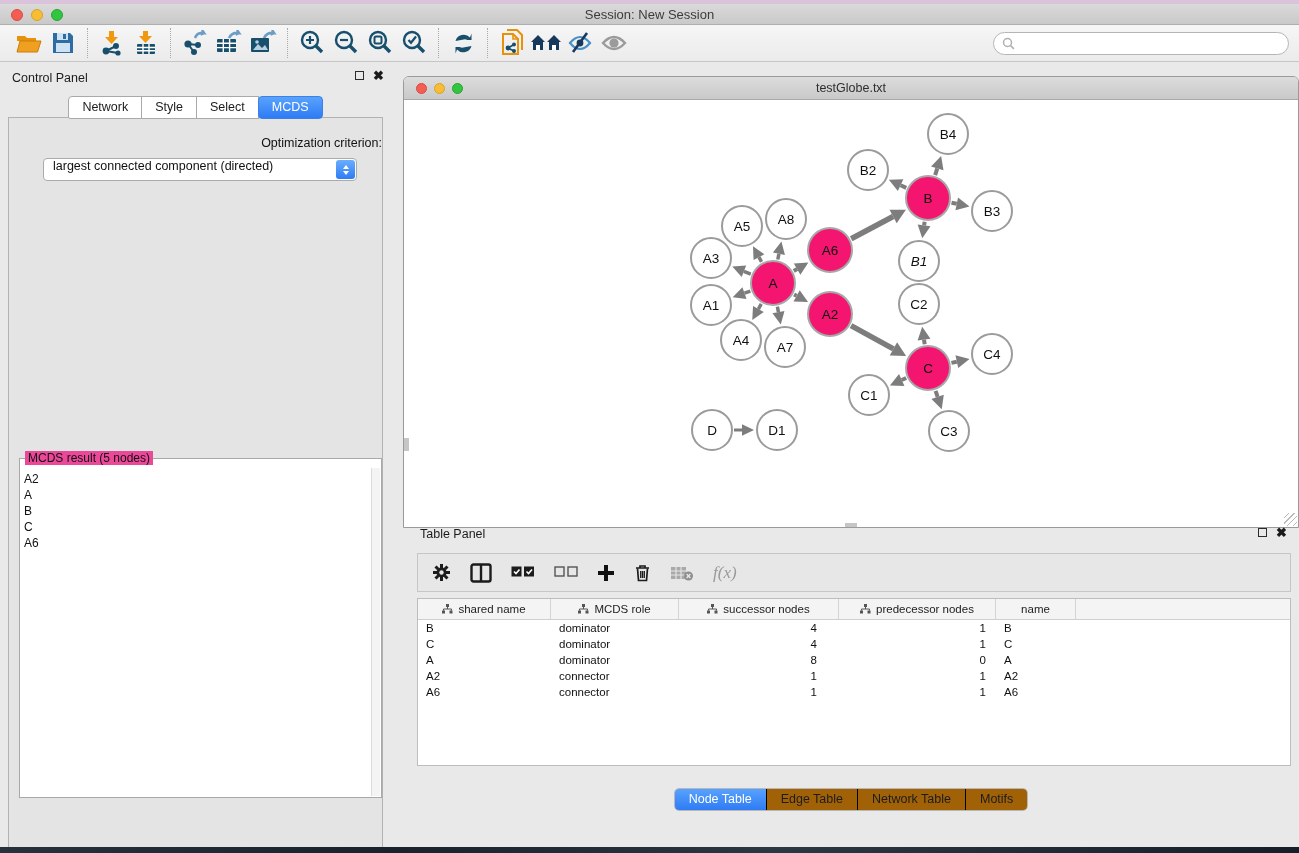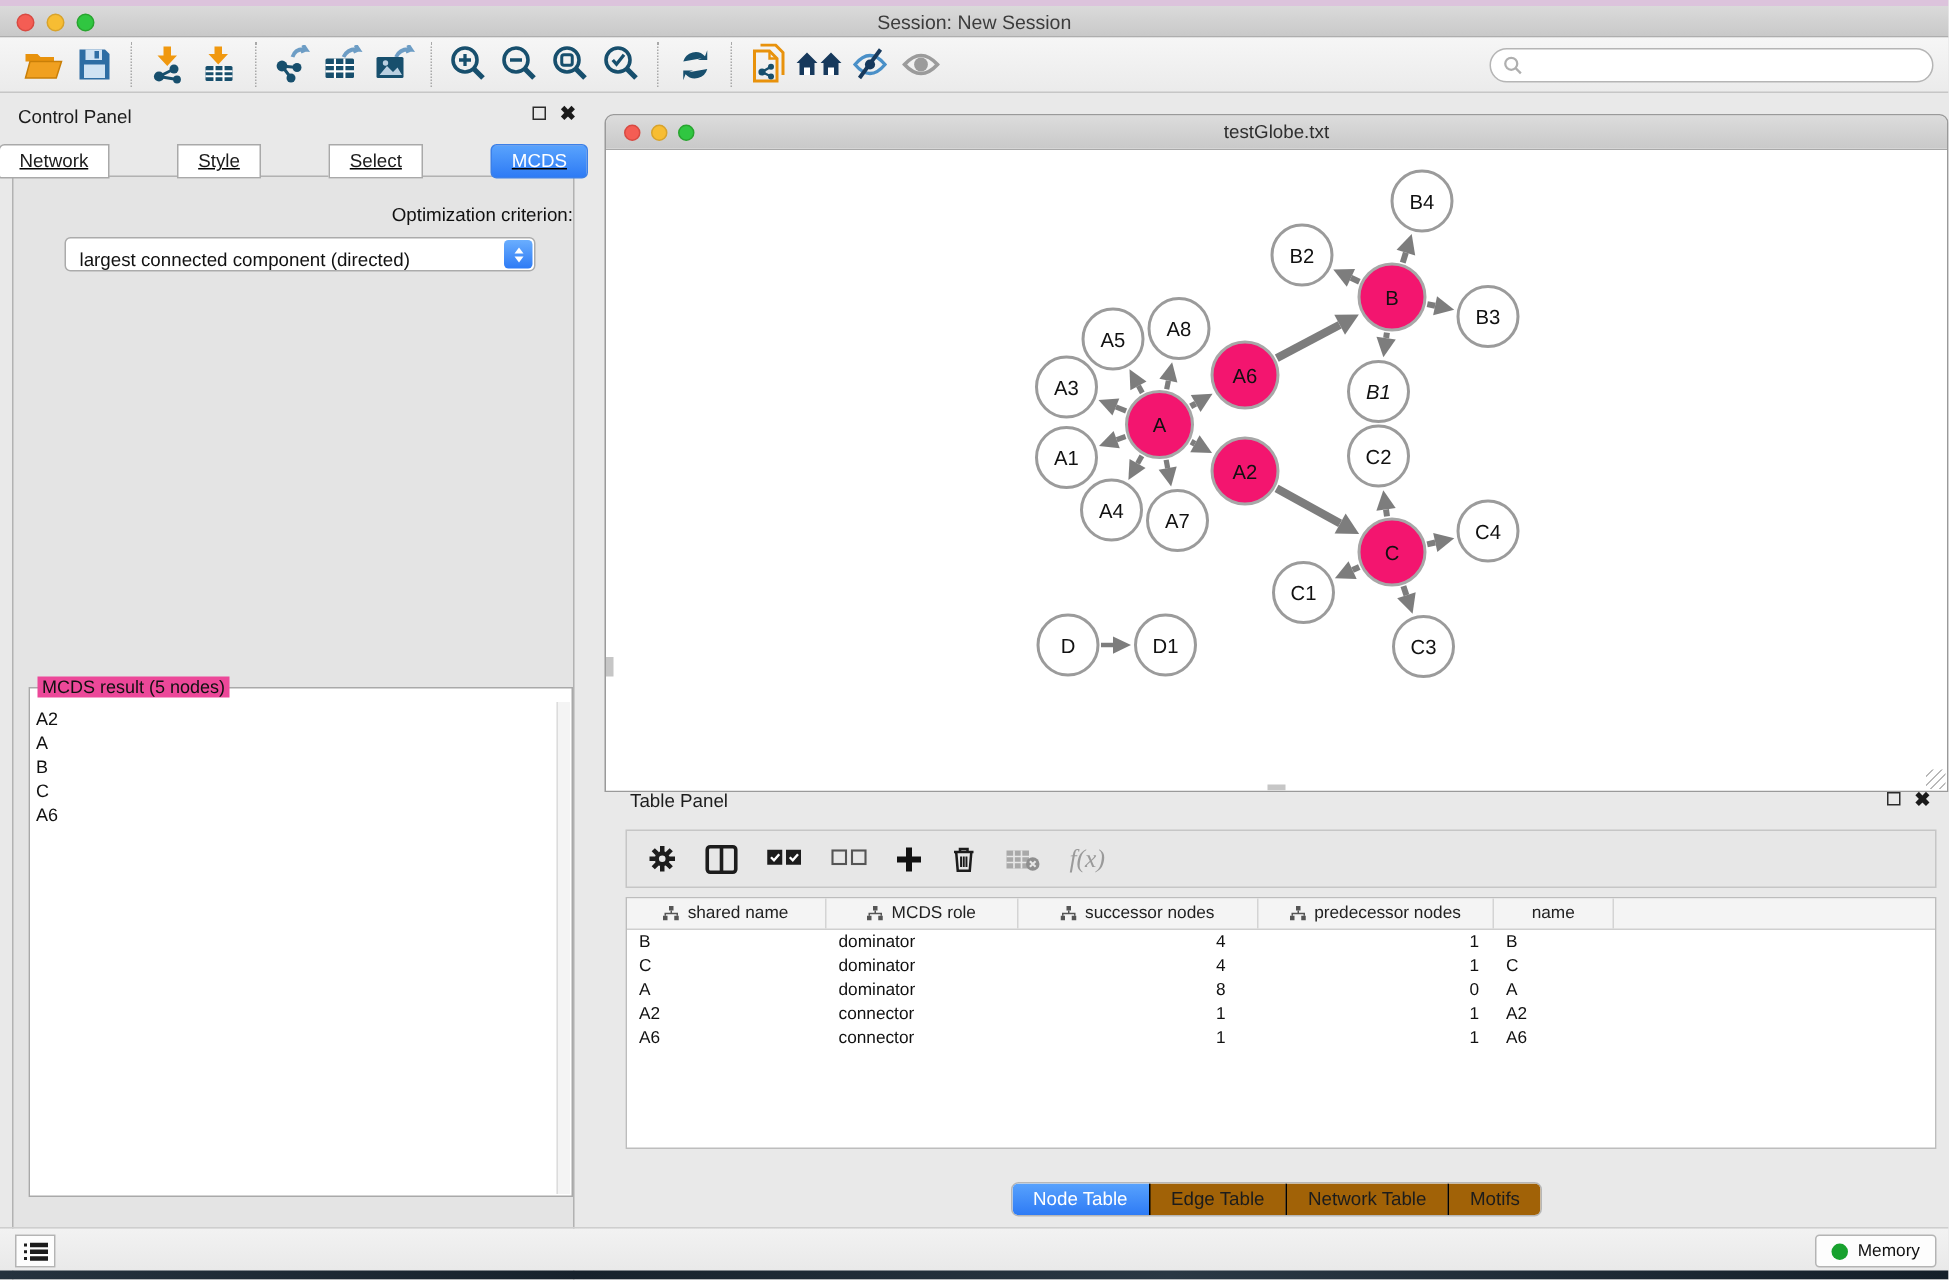--- a/index.html
+++ b/index.html
@@ -29,33 +29,33 @@
   .searchbox input { border:none; outline:none; flex:1; font-size:12px; background:transparent; padding-left:4px; }
 
   
   .control-panel { position:absolute; left:0; top:62px; width:392px; height:756px; }
   .panel-head { position:absolute; left:0; top:6px; width:100%; height:22px; }
   .panel-head .ptitle { position:absolute; left:12px; top:3px; font-size:12.5px; color:#1c1c1c; }
   .winbtns { position:absolute; right:8px; top:3px; display:flex; gap:9px; align-items:center; }
   .float-ico { width:9px; height:9px; border:1.6px solid #2c2c2c; display:inline-block; }
   .close-ico { font-size:13px; font-weight:bold; color:#1a1a1a; line-height:9px; }
 
-  .cp-tabs { position:absolute; left:0; top:34px; width:100%; display:flex; justify-content:space-between; z-index:2;text-decoration:underline; }
+  .cp-tabs { position:absolute; left:0; top:34px; width:100%; display:flex; justify-content:center; z-index:2; }
   .cp-tab { font-size:12.5px; color:#1c1c1c; background:#fff; border:1px solid #a9a9a9; padding:3px 13px 4px;
     margin-left:-1px; }
   .cp-tab:first-child { border-top-left-radius:4px; border-bottom-left-radius:2px; }
   .cp-tab:last-child { border-top-right-radius:4px; border-bottom-right-radius:2px; }
   .cp-tab.active { background:linear-gradient(#59a3fd,#2e7bf5); border-color:#3c80e8; color:#fff; border-radius:4px; }
 
   .cp-body { position:absolute; left:8px; top:55px; width:375px; height:751px; max-height:751px;
     border:1px solid #b2b2b2; background:#e4e4e4; height:750px; }
   .opt-label { position:absolute; left:0; right:0; top:18px; text-align:right; font-size:12.5px; color:#111; }
   .combo { position:absolute; left:34px; top:40px; width:314px; height:23px; background:#fff;
     border:1px solid #ababab; border-radius:4px; font-size:12.5px; color:#111;
-    display:flex; align-items:flex-end; padding-left:9px; }
+    display:flex; align-items:flex-start; padding-left:9px; }
   .combo .stepper { position:absolute; right:1px; top:1px; width:19px; height:19px; border-radius:3px;
     background:linear-gradient(#6aaefe,#2e7bf5); display:flex; flex-direction:column; align-items:center; justify-content:center; gap:2px; }
   .tri-up { width:0; height:0; border-left:3.5px solid transparent; border-right:3.5px solid transparent; border-bottom:4px solid #fff; }
   .tri-down { width:0; height:0; border-left:3.5px solid transparent; border-right:3.5px solid transparent; border-top:4px solid #fff; }
   .btn-row { position:absolute; left:0; right:0; top:74px; display:flex; justify-content:center; gap:13px; }
   .pushbtn { background:linear-gradient(#ffffff,#f2f2f2); border:1px solid #aeaeae; border-radius:4px;
     font-size:12.5px; color:#111; padding:3px 13px 4px; font-family:inherit; }
 
   .result-group { position:absolute; left:10px; top:340px; width:363px; height:340px; border:1px solid #a9a9a9; background:#fff; }
   .result-legend { position:absolute; left:5px; top:-8px; background:#ec4899; padding:0 3px; font-size:12px; color:#111; }
@@ -556,33 +556,15 @@
     <div class="tp-tabs">
       <div class="seg">
         <span class="seg-tab active">Node Table</span>
         <span class="seg-tab">Edge Table</span>
         <span class="seg-tab">Network Table</span>
         <span class="seg-tab">Motifs</span>
       </div>
     </div>
   </div>
 
-  <div class="statusbar">
-    <div class="list-btn">
-      <svg width="16" height="13" viewBox="0 0 16 13">
-          <g fill="#1c1c1c">
-            <rect x="0" y="1" width="2" height="2"></rect>
-            <rect x="4" y="0.5" width="12" height="3"></rect>
-            <rect x="0" y="5.5" width="2" height="2"></rect>
-            <rect x="4" y="5" width="12" height="3"></rect>
-            <rect x="0" y="10" width="2" height="2"></rect>
-            <rect x="4" y="9.5" width="12" height="3"></rect>
-          </g>
-        </svg>
-    </div>
-    <div class="memory-btn">
-      <span class="mem-dot"></span>
-      <span>Memory</span>
-    </div>
-  </div>
 
   <div class="bottom-strip"></div>
 </div>
 
 </body></html>

